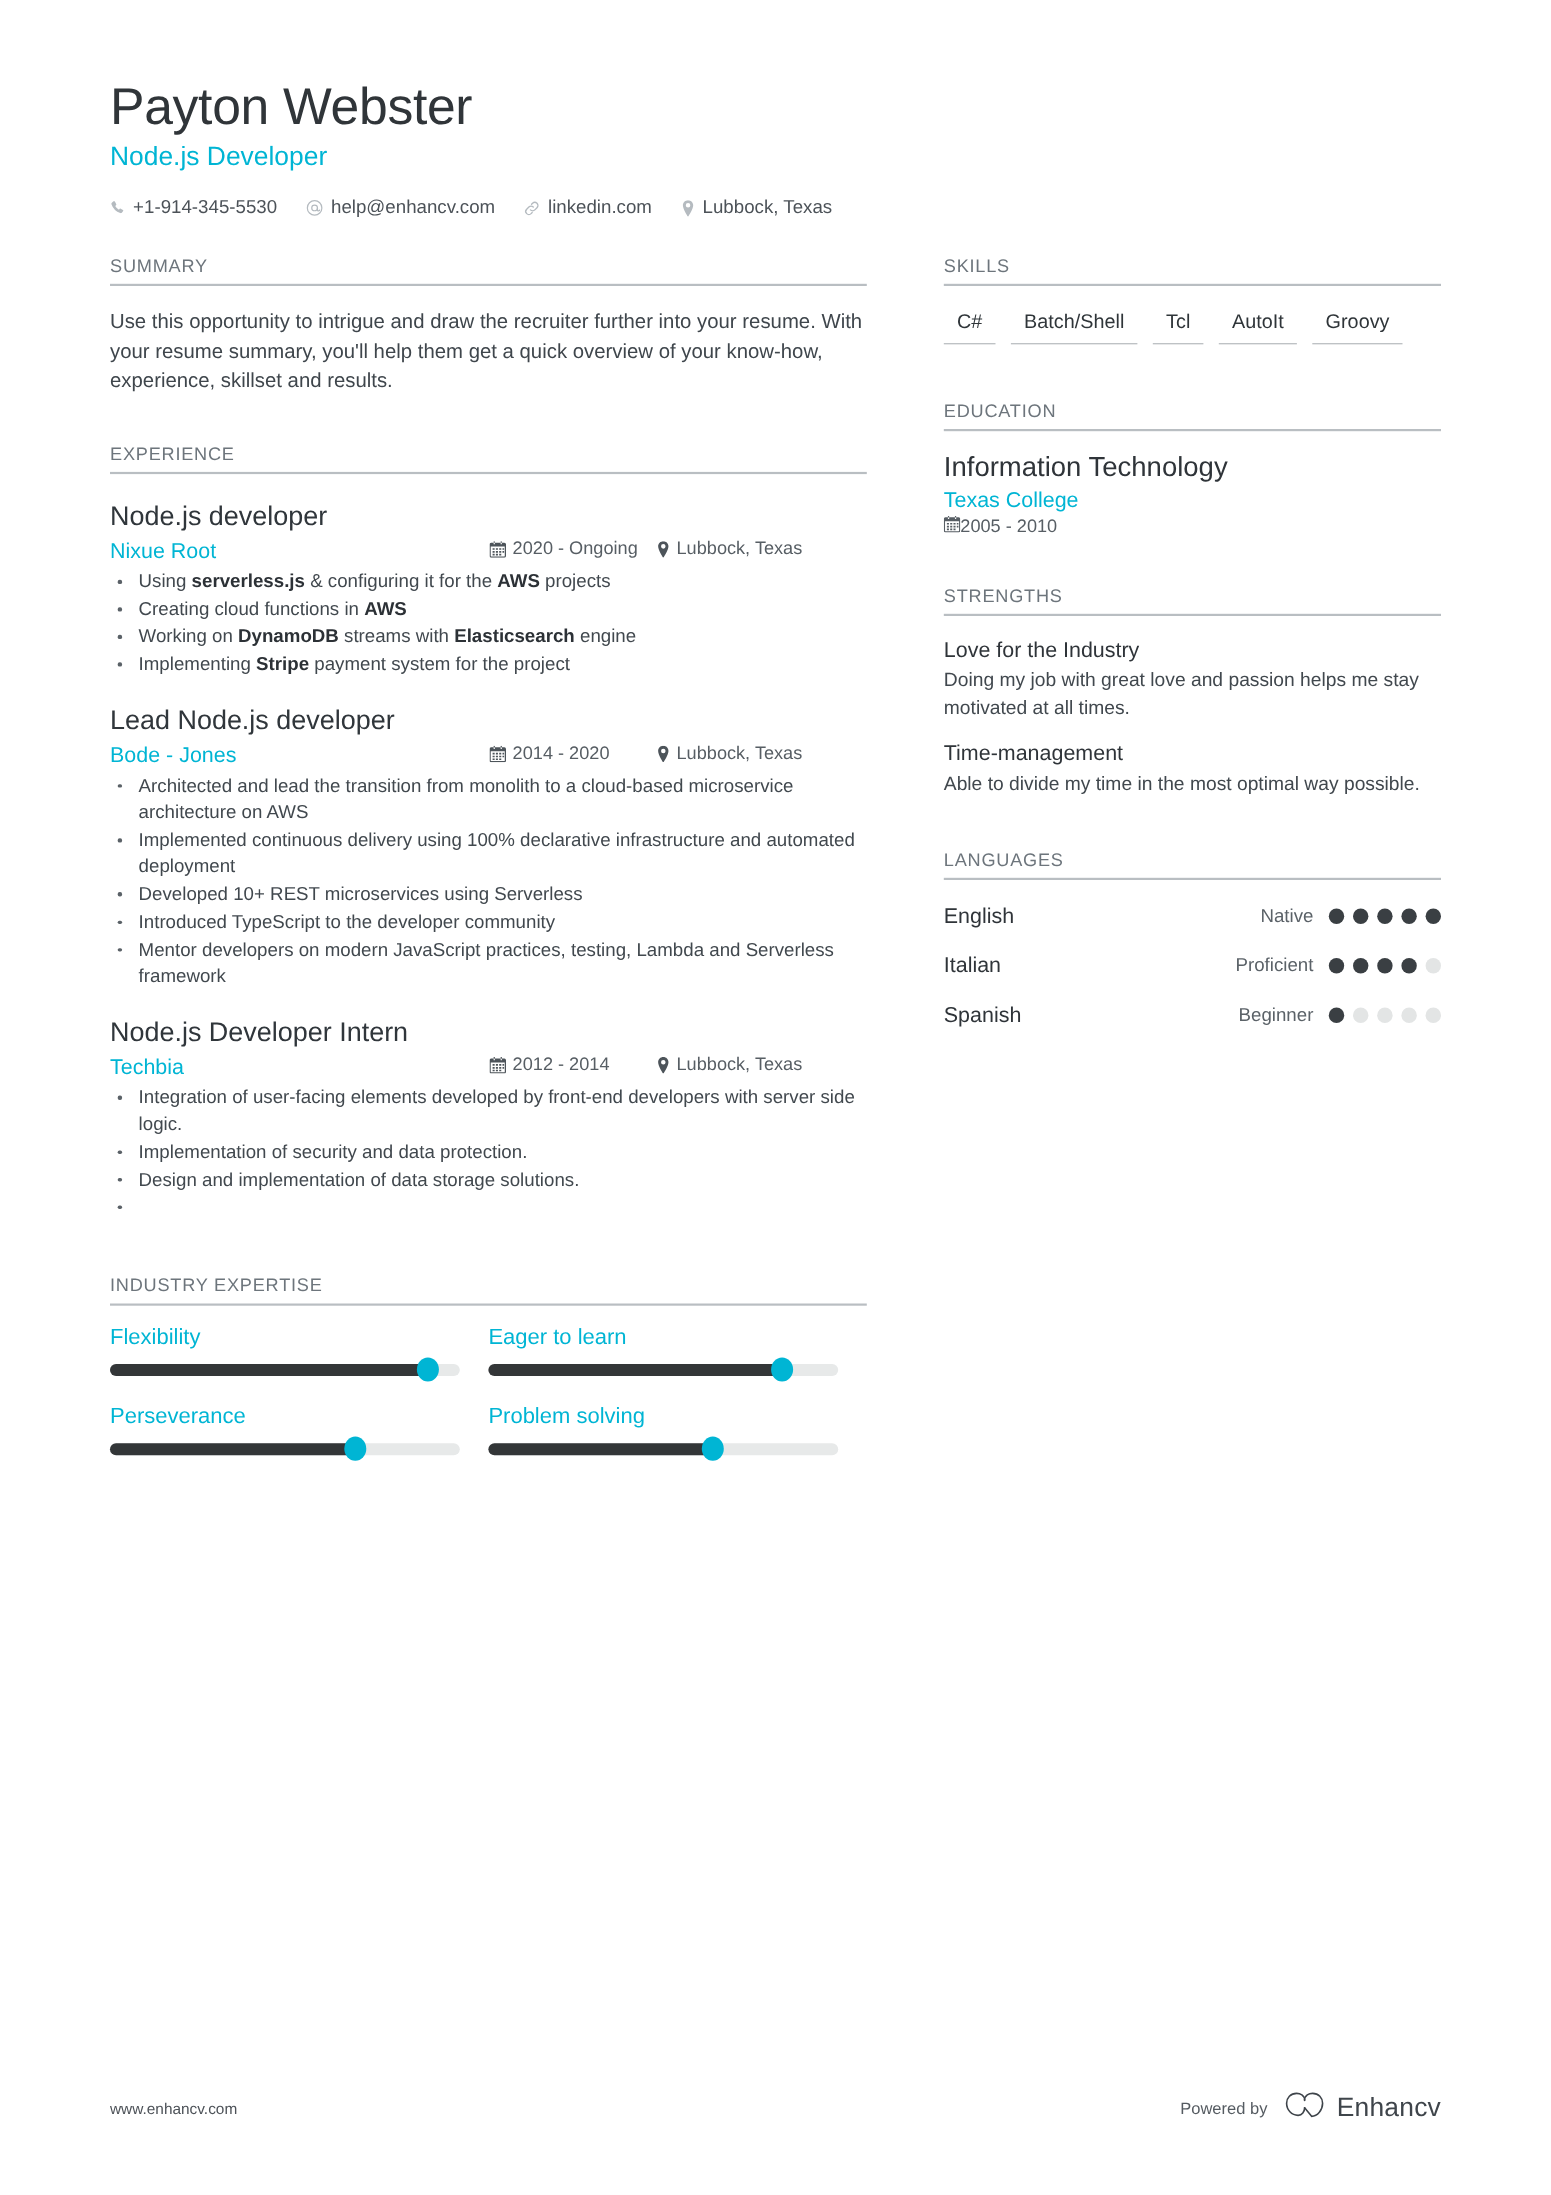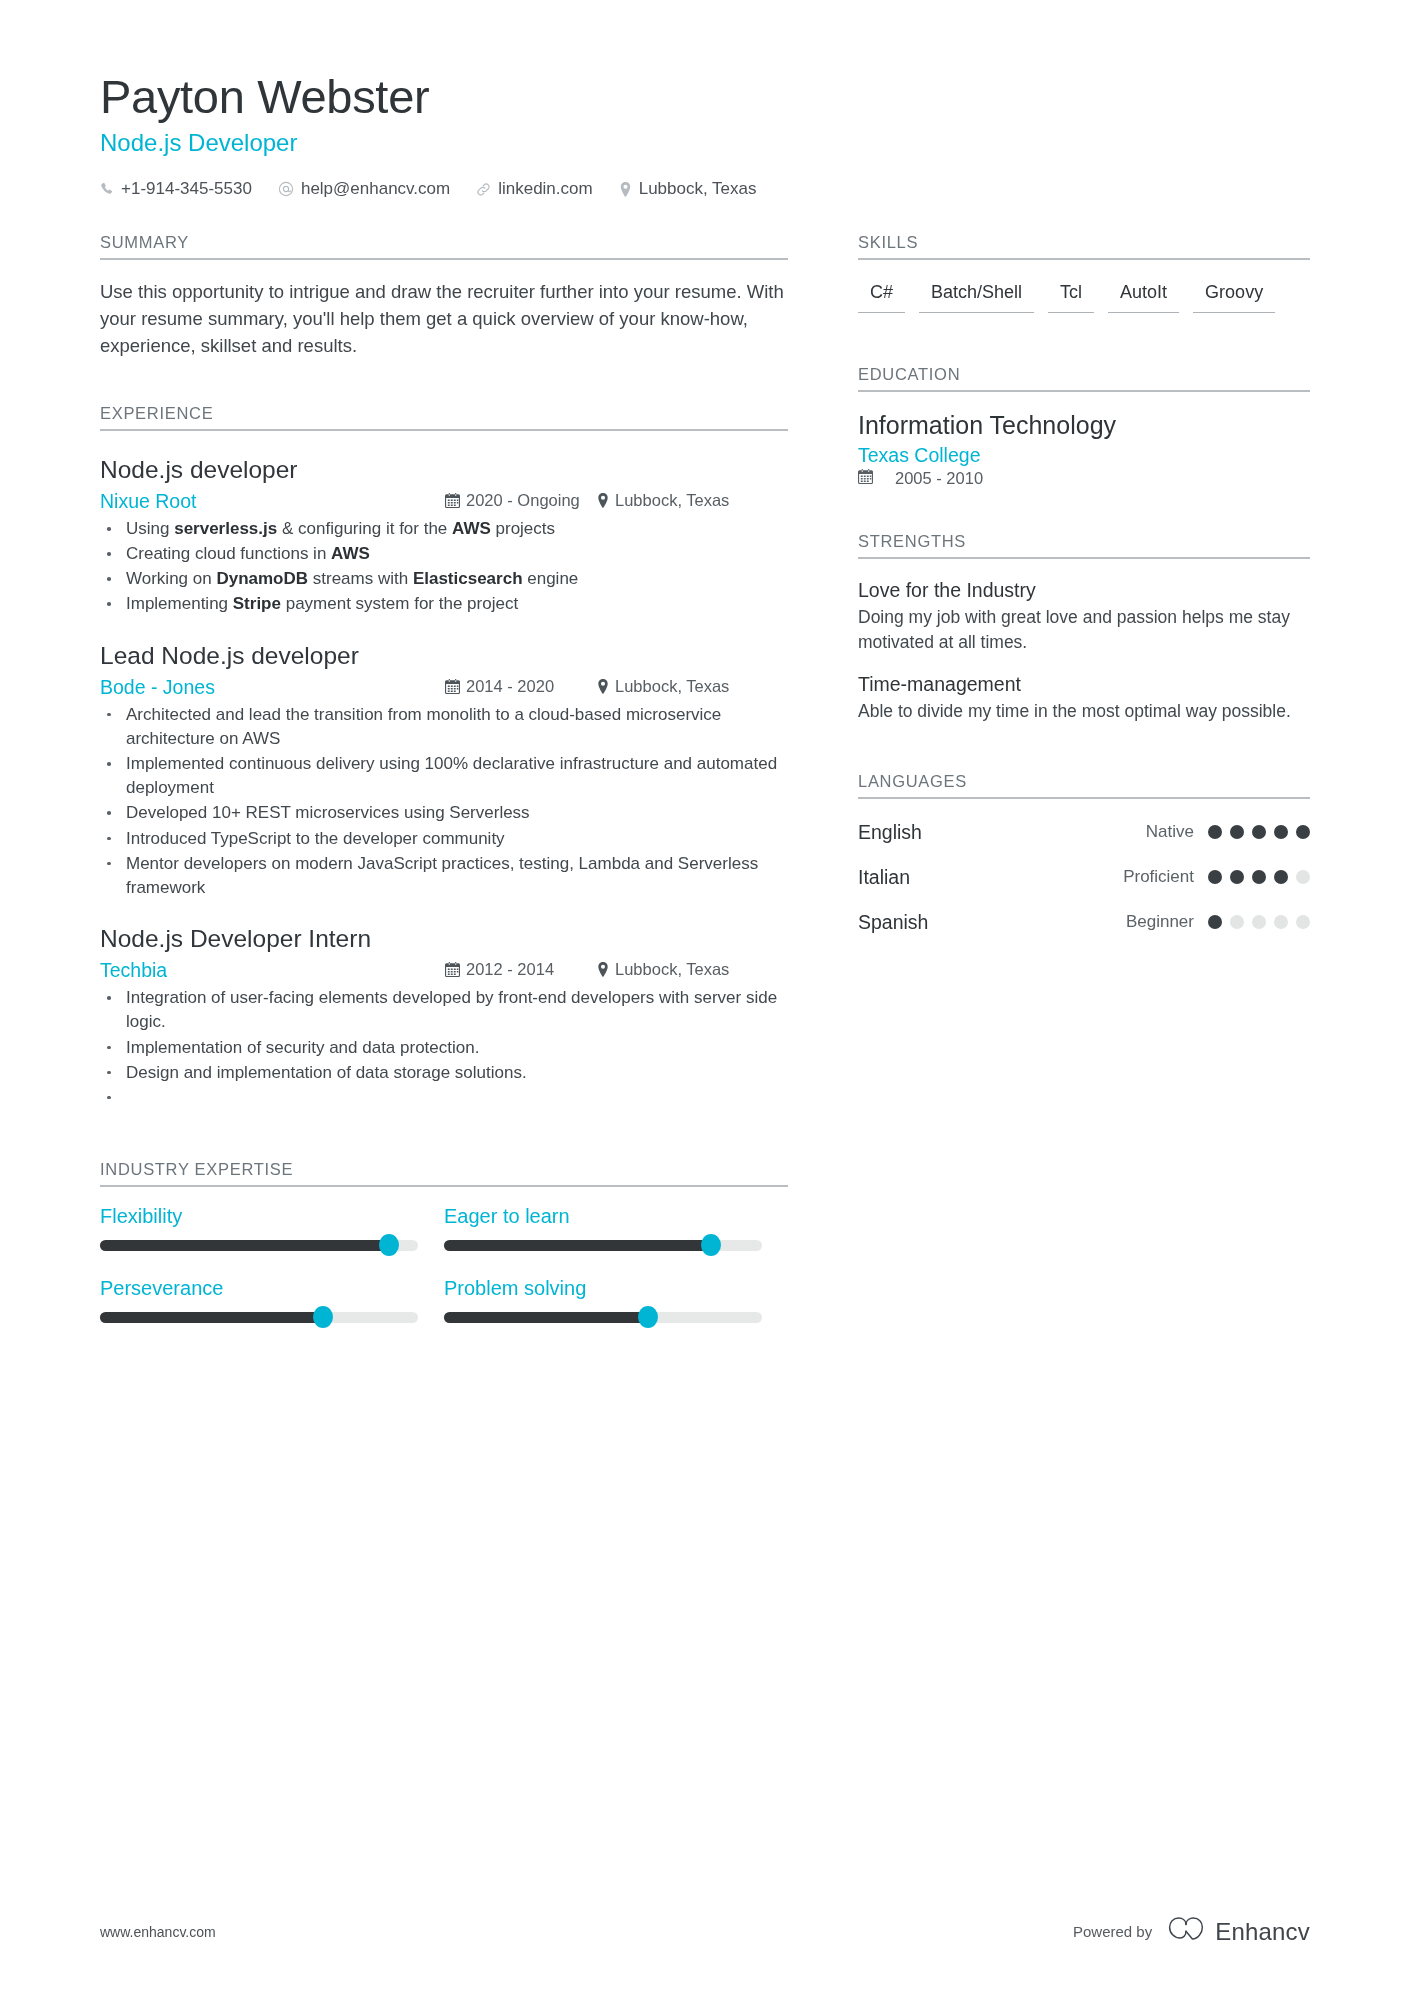--- a/index.html
+++ b/index.html
@@ -198,21 +198,21 @@
   .edu-school {
     font-size: 19.5px;
     color: #00b5d4;
     margin-top: 4px;
   }
   .edu-date {
     font-size: 16.5px;
     color: #575e64;
     display: flex;
     align-items: center;
-    gap: 22px;
+    gap: 0;
     margin-top: 2px;
   }
 
   .strength-item { margin-top: 18px; }
   .strength-item:first-of-type { margin-top: 20px; }
   .strength-title {
     font-size: 19.5px;
     color: #2f3439;
     margin-bottom: 3px;
   }
@@ -245,21 +245,21 @@
     border-radius: 50%;
     background: #e3e5e5;
   }
   .dot.on { background: #3a3f43; }
 
   
   .footer {
     position: absolute;
     left: 100px;
     right: 100px;
-    bottom: 48px;
+    bottom: 62px;
     display: flex;
     align-items: center;
     justify-content: space-between;
     font-size: 14px;
     color: #4d5258;
   }
   .powered {
     display: flex;
     align-items: center;
     gap: 14px;

